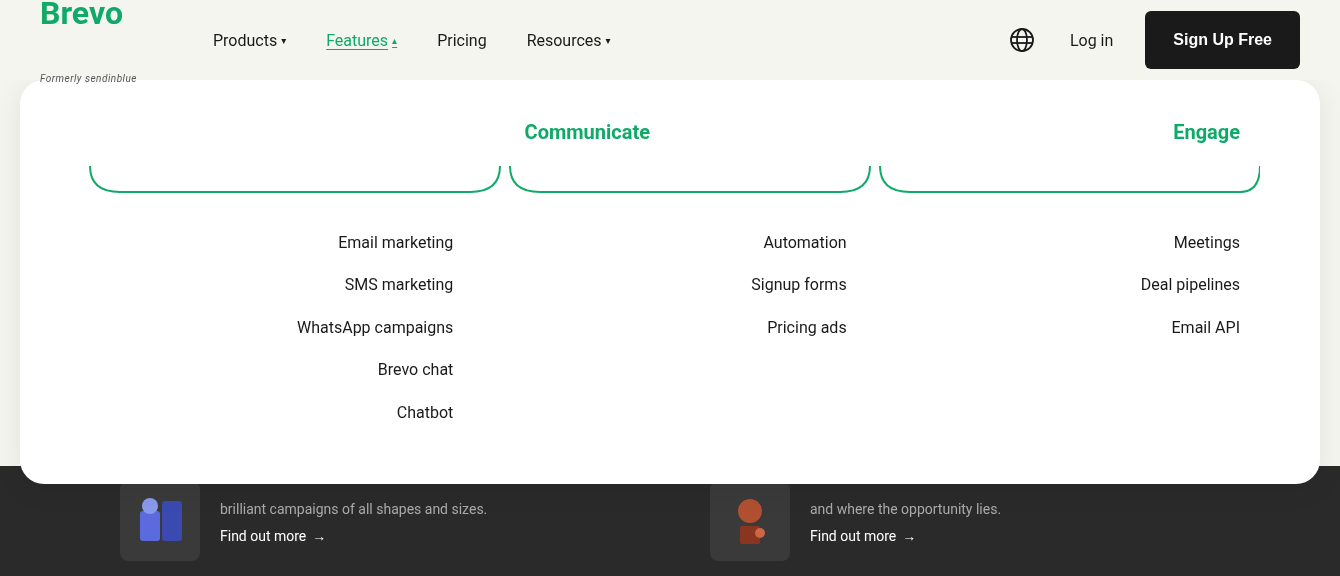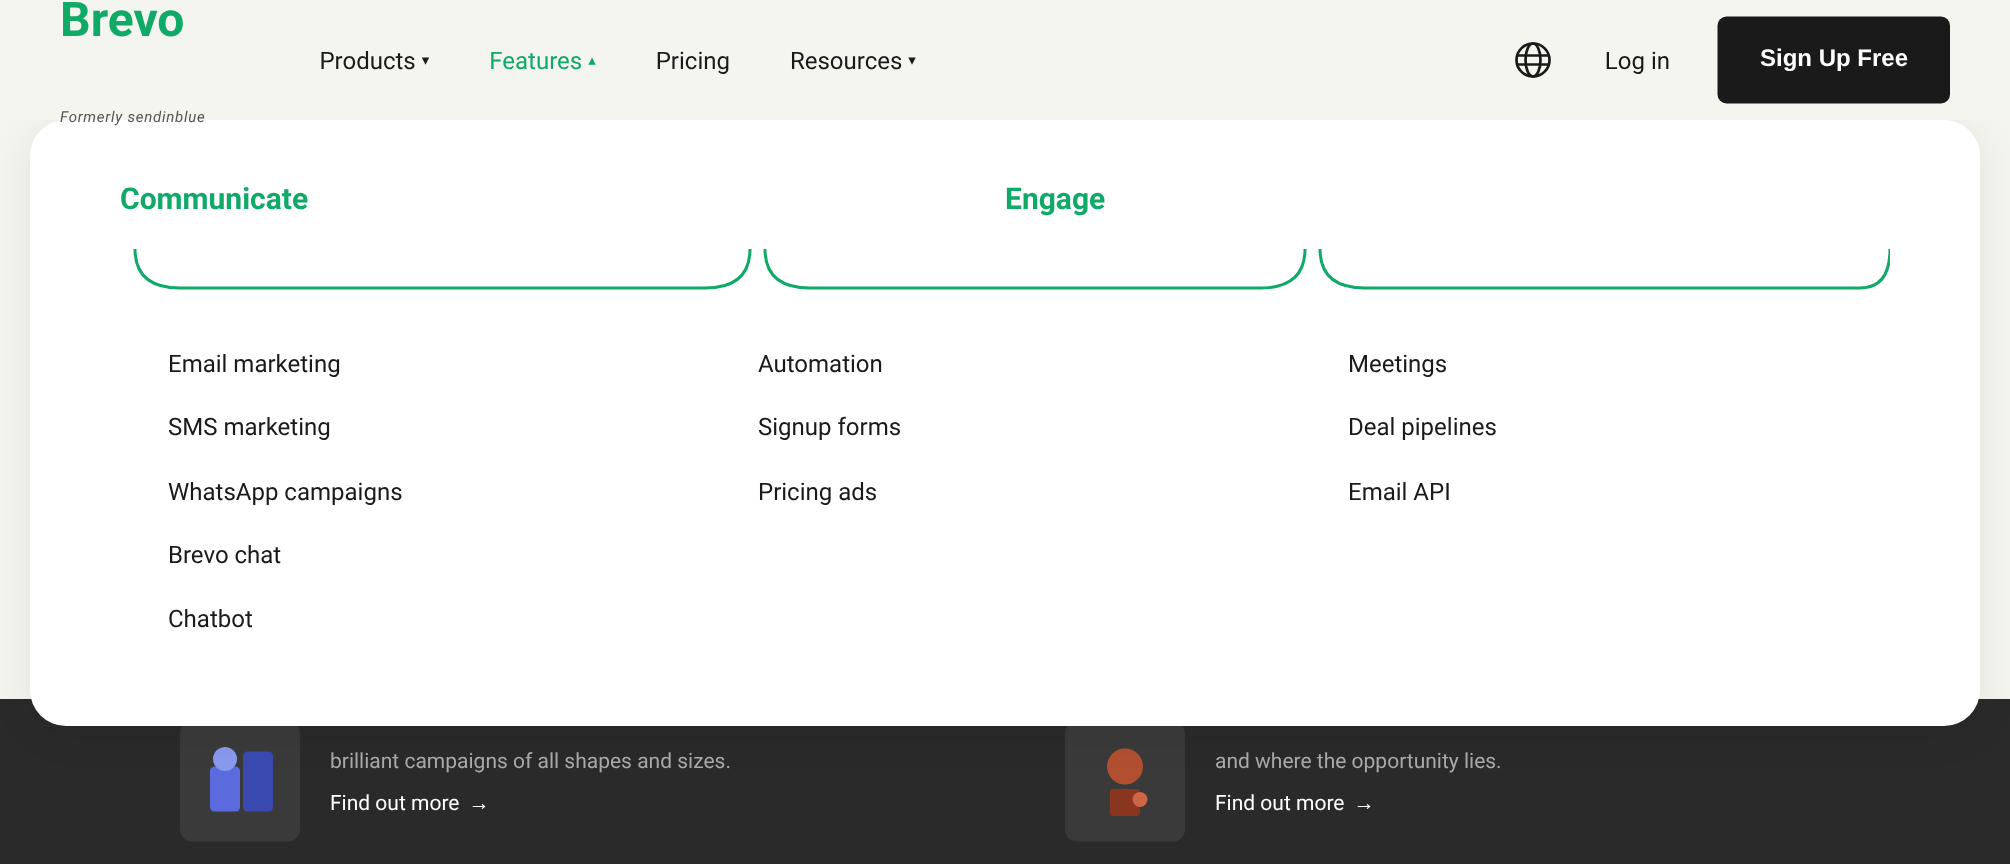--- a/index.html
+++ b/index.html
@@ -57,20 +57,21 @@
       color: #1a1a1a;
       cursor: pointer;
       display: flex;
       align-items: center;
       gap: 4px;
       border-radius: 4px;
       text-decoration: none;
     }
     .nav-item.active {
       color: #0fa968;
+      text-decoration: underline;
       text-underline-offset: 3px;
     }
     .nav-item .chevron {
       font-size: 10px;
     }
 
     .nav-right {
       display: flex;
       align-items: center;
       gap: 16px;
@@ -115,20 +116,21 @@
     }
 
     .dropdown-columns {
       display: flex;
       gap: 0;
     }
 
     .dropdown-col {
       flex: 1;
       padding-right: 20px;
+      text-align: right;
     }
 
     .col-header {
       font-size: 20px;
       font-weight: 700;
       color: #0fa968;
       margin-bottom: 20px;
     }
 
     

